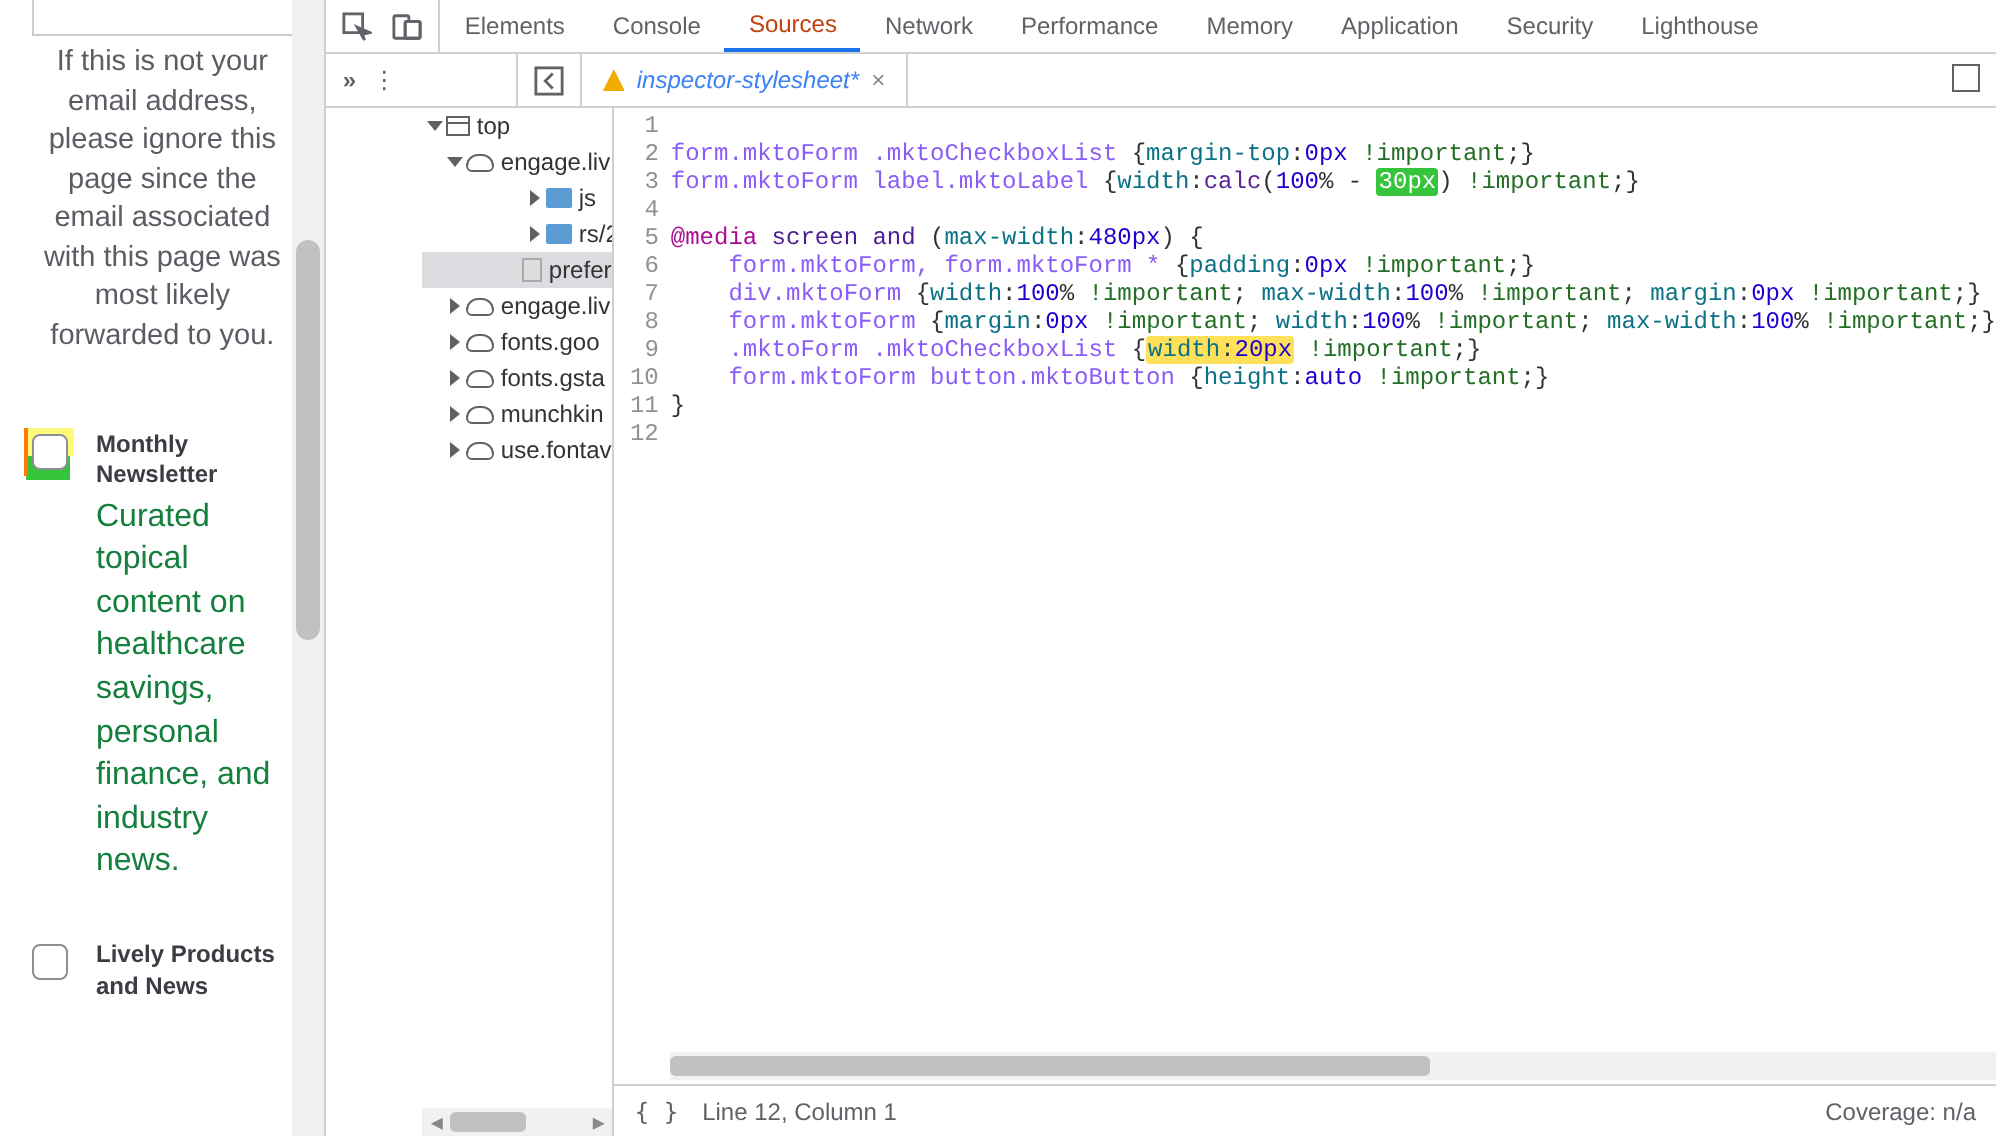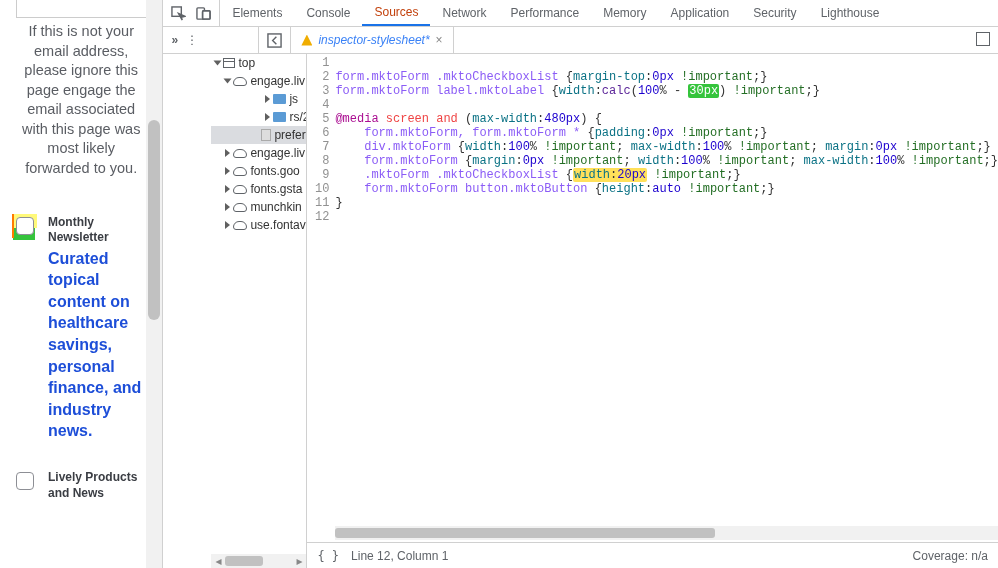--- a/index.html
+++ b/index.html
@@ -72,22 +72,21 @@
   .opt-title {
     font-weight: 600;
     color: #3a3d43;
     font-size: 12px;
     line-height: 1.3;
     margin-bottom: 2px;
   }
   .opt-desc {
     font-size: 16px;
     line-height: 1.35;
-    color: #1d4ed8;
-    font-weight: bold;
+    color: #15803d;
   }
   .site-scroll {
     position:absolute;
     right:0; top:0; bottom:0; width:16px;
     background:#f1f1f1;
   }
   .site-thumb {
     position:absolute;
     right:2px; left:2px; top:120px; height:200px;
     background:#c1c1c1;
@@ -279,21 +278,21 @@
     width:28px;
     text-align:right;
     color:#919191;
     padding-top:2px;
   }
   .gutter div { height:14px; padding-right:6px; line-height:14px; }
   .lines { flex:1 1 auto; padding-top:2px; white-space:pre; overflow:hidden; }
   .lines .ln { height:14px; line-height:14px; }
   .sel-s { color:#8b5cf6; }  
   .kw   { color:#aa0d91; }   
-  .at   { color:#ef4444; }   
+  .at   { color:#4c1d95; }   
   .prop { color:#0b7285; }
   .num  { color:#1c00cf; }
   .fn   { color:#5c2699; }
   .punct{ color:#333; }
   .bang { color:#236e24; }
   .hl-green { background:#35c43c; color:#fff; padding:0 1px; border-radius:2px;}
   .hl-yellow { background:#ffe05a; padding:0 1px; border-radius:2px;}
 
   .code-hscroll {
     position:absolute; left:28px; right:0; bottom:28px; height:14px;
@@ -311,21 +310,21 @@
   }
   .code-status .braces { font-family:monospace; margin-right:12px; }
   .code-status .cov { margin-left:auto; }
   svg.ic { width:15px;height:15px; stroke:#5f6368; fill:none; stroke-width:1.5; }
 </style>
 </head>
 <body>
 
 <div class="site-panel">
   <div class="graybox"></div>
-  <div class="intro">If this is not your email address, please ignore this page engage the email associated with this page was most likely forwarded to you.</div>
+  <div class="intro">If this is not your email address, please ignore this page since the email associated with this page was most likely forwarded to you.</div>
 
   <div class="opt">
     <div class="cb-wrap" style="position:relative;width:18px;height:18px;margin-right:14px;margin-top:2px;">
       <div class="hi-yellow"></div>
       <div class="hi-green"></div>
       <div class="hi-orange"></div>
       <div class="cb" style="margin:0;position:relative;z-index:1;"></div>
     </div>
     <div class="opt-text">
       <div class="opt-title">Monthly Newsletter</div>

